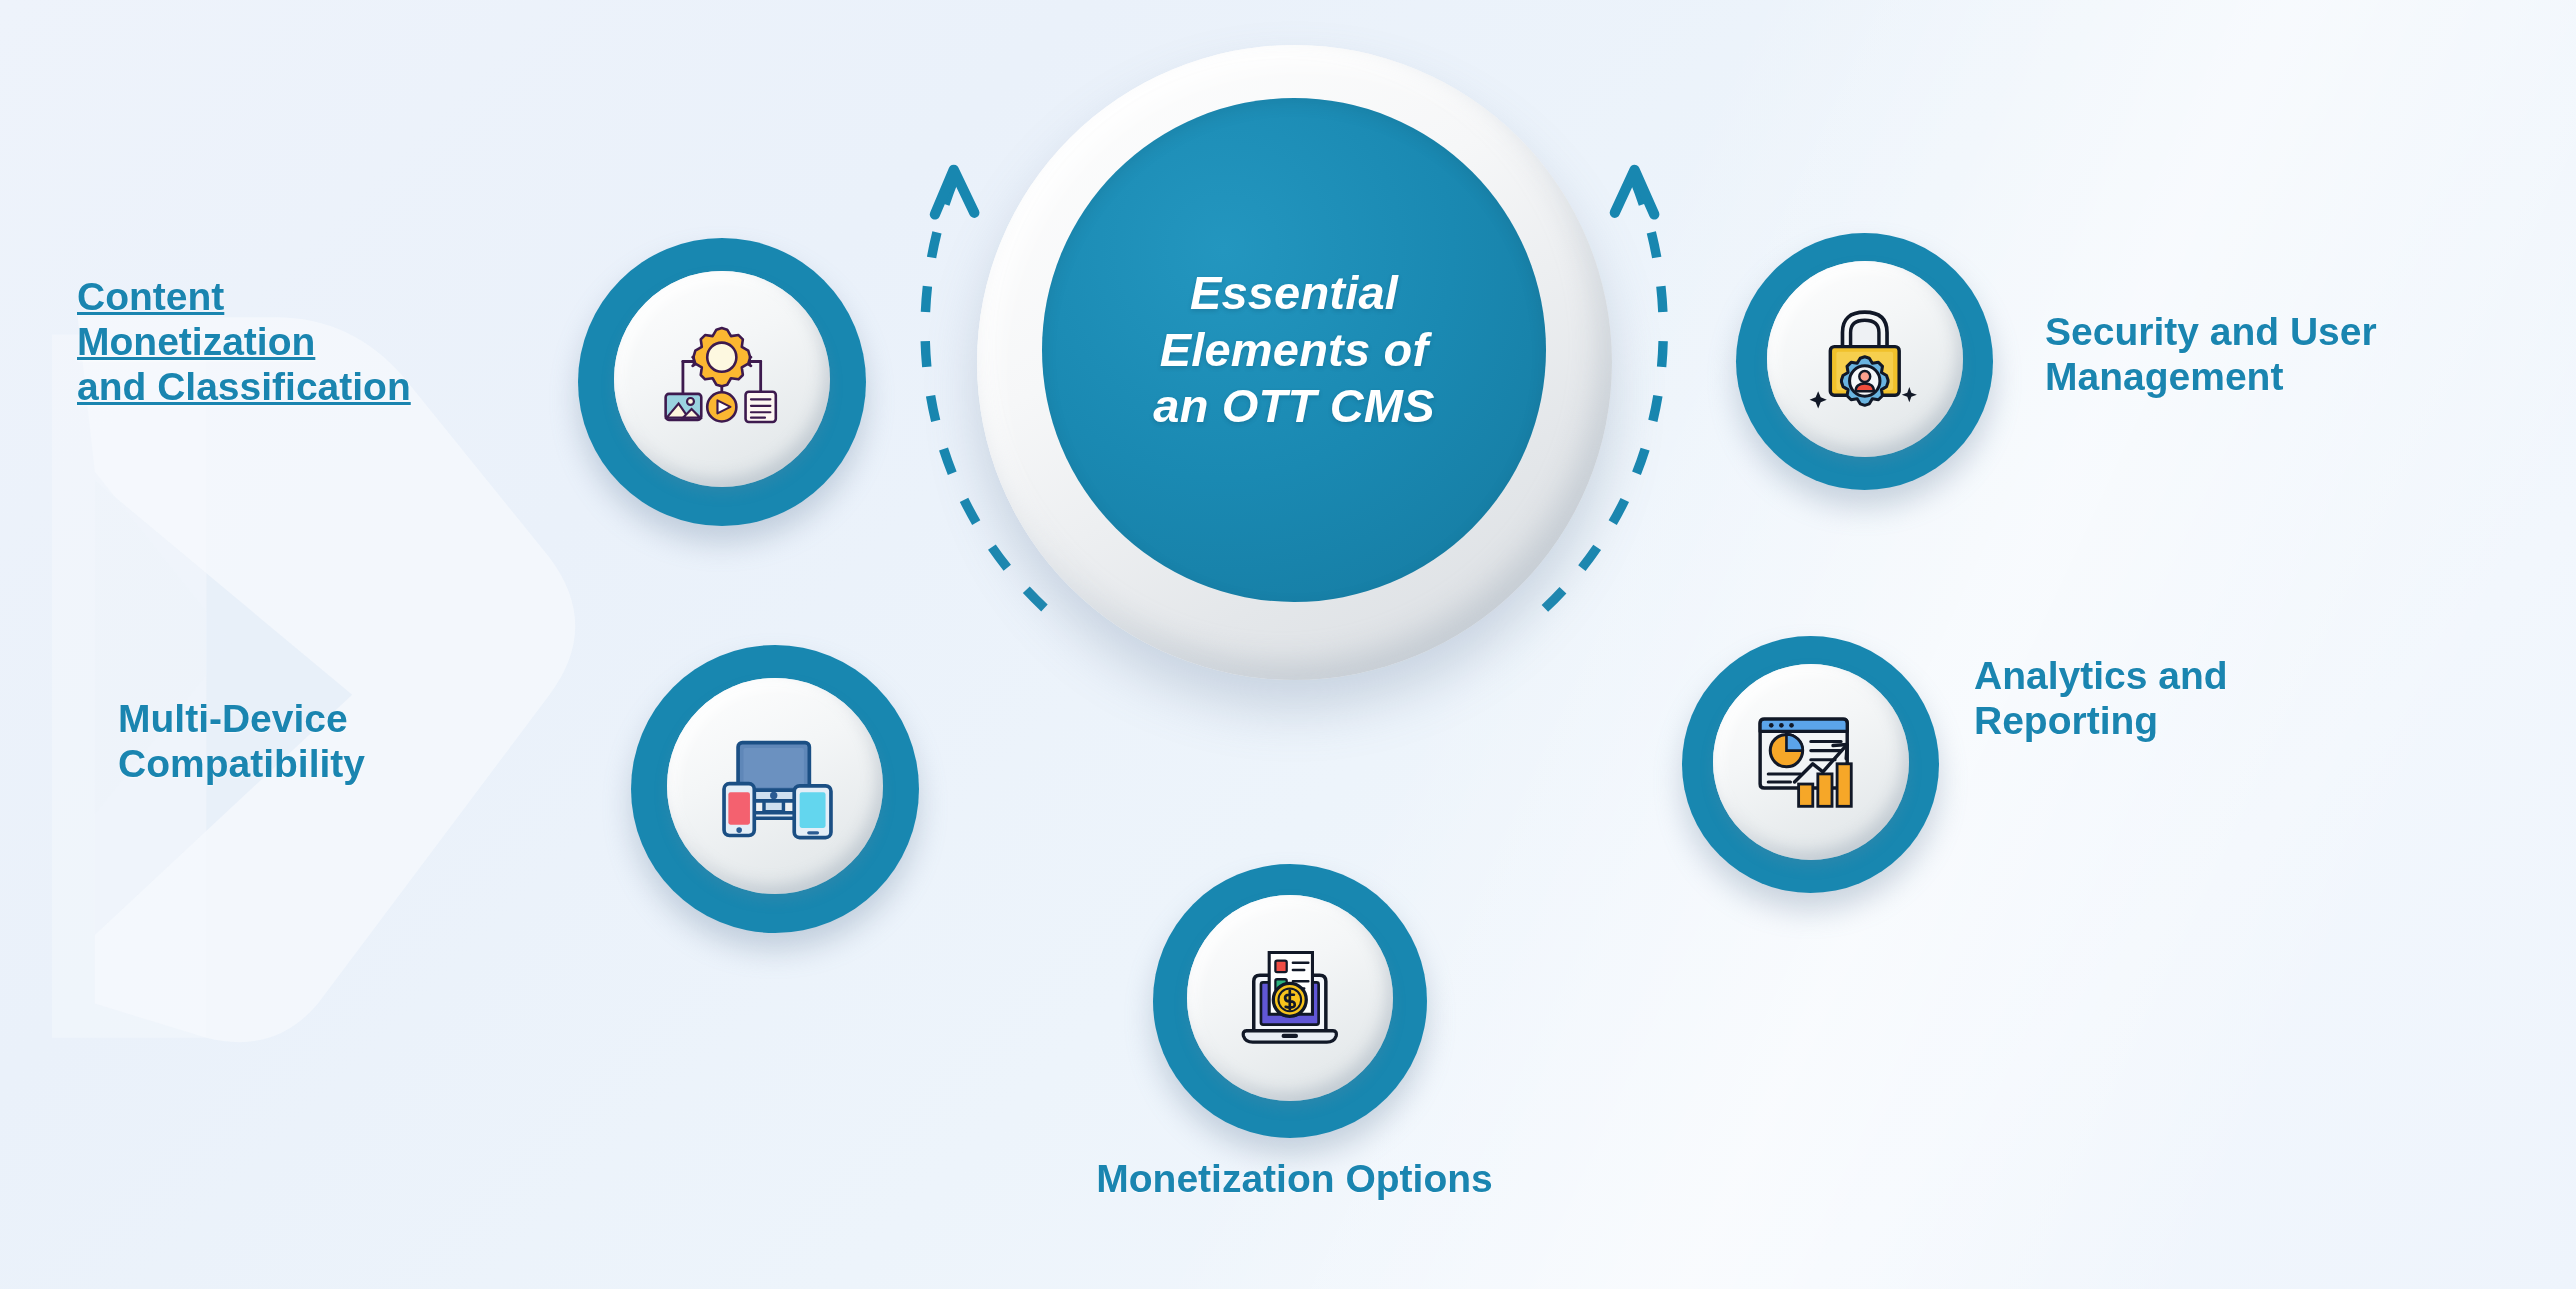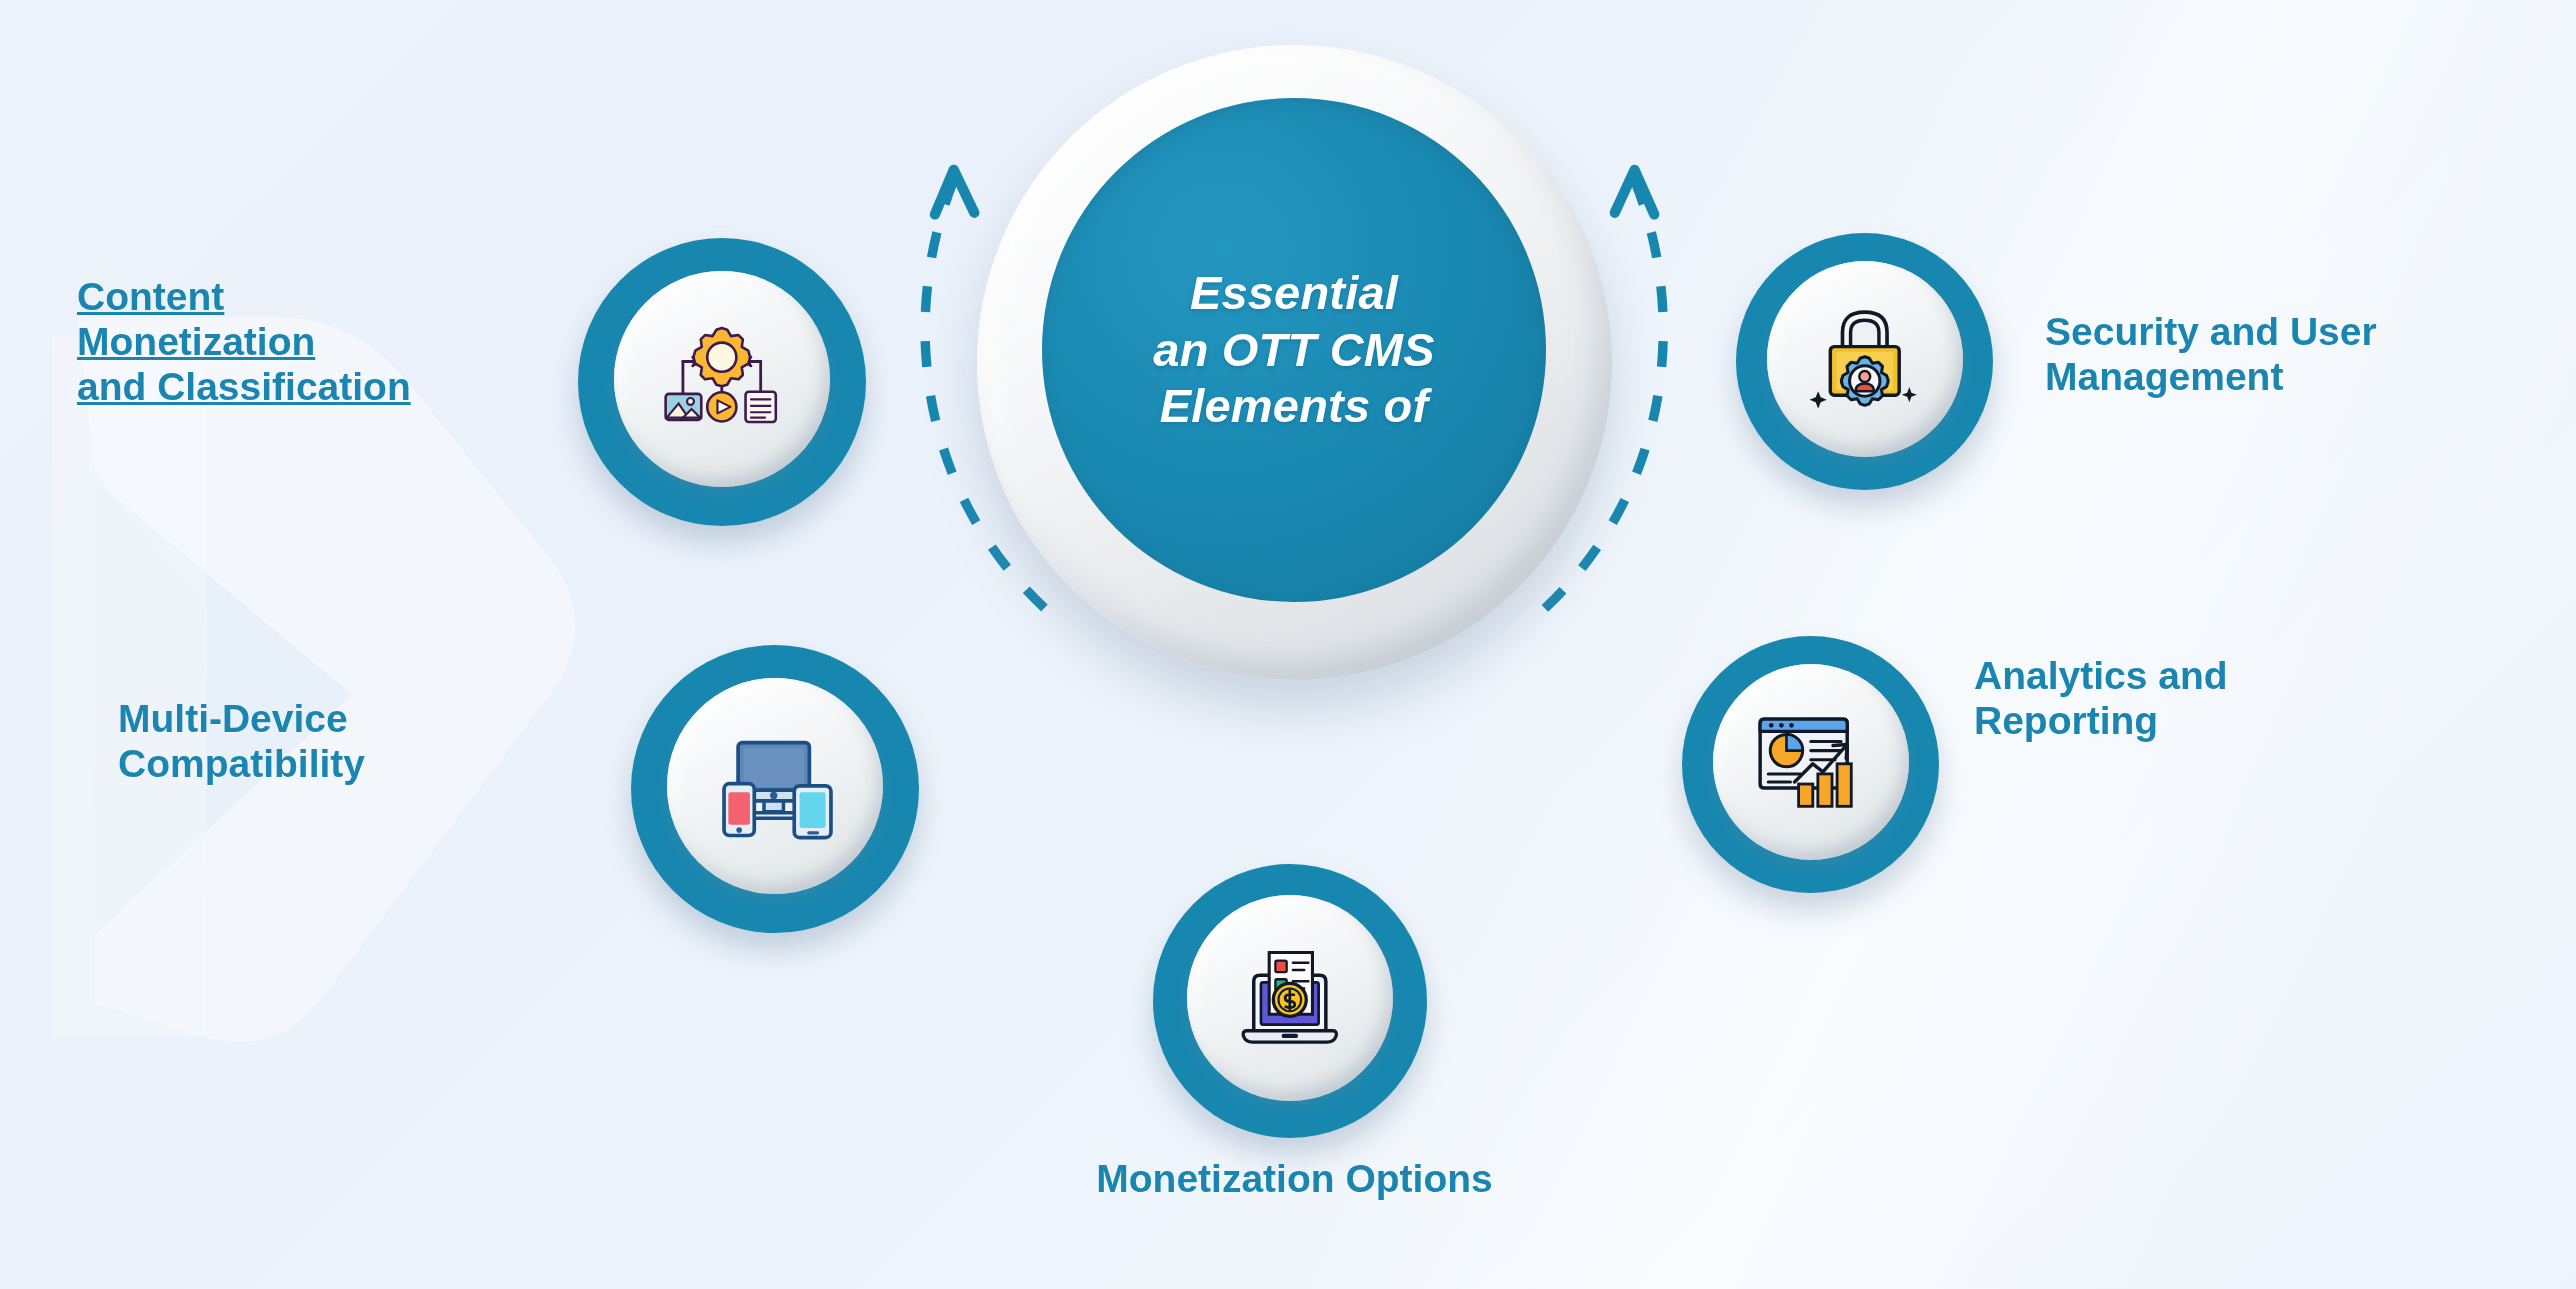--- a/index.html
+++ b/index.html
@@ -150,22 +150,22 @@
       <path d="M866 70 C 930 230, 908 440, 750 580" fill="none" stroke="#1887b0" stroke-width="11" stroke-dasharray="30 34" stroke-linecap="butt"></path>
       <path d="M843 108 L866 58 L889 110" fill="none" stroke="#1887b0" stroke-width="12" stroke-linecap="round" stroke-linejoin="round"></path>
     </svg>
   </div>
 
   <div class="hub">
     <div class="hub-outer"></div>
     <div class="hub-inner">
       <div class="hub-title">
         <div>Essential</div>
+        <div>Elements of</div>
         <div>an OTT CMS</div>
-        <div>Elements of</div>
       </div>
     </div>
   </div>
 
   <div class="node lg n-content">
     <div class="node-face">
       <svg class="node-icon" viewBox="0 0 120 120" aria-hidden="true">
         <g stroke="#3d1a4e" stroke-width="2.6" stroke-linejoin="round" stroke-linecap="round" fill="none">
           <path d="M24 44 L24 74"></path>
             <path d="M96 44 L96 74"></path>

